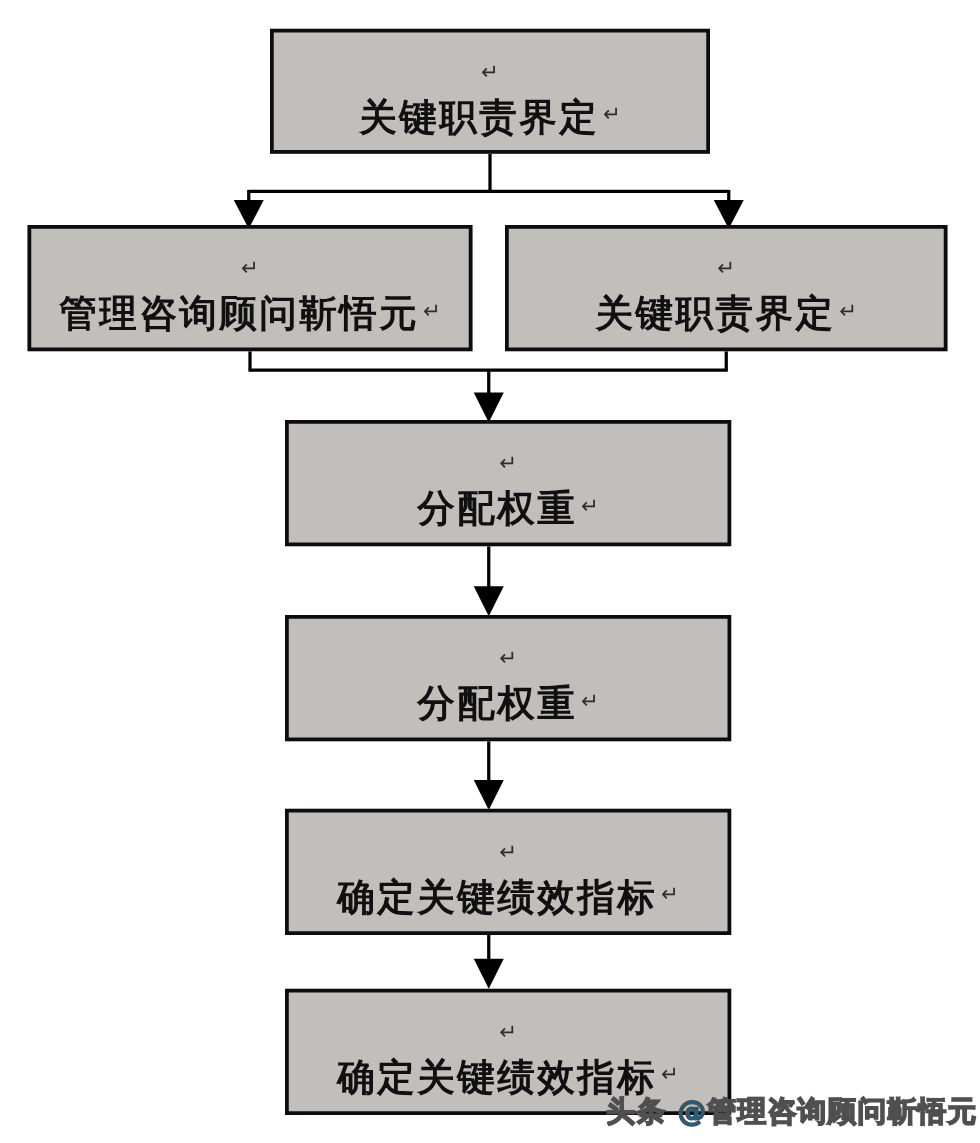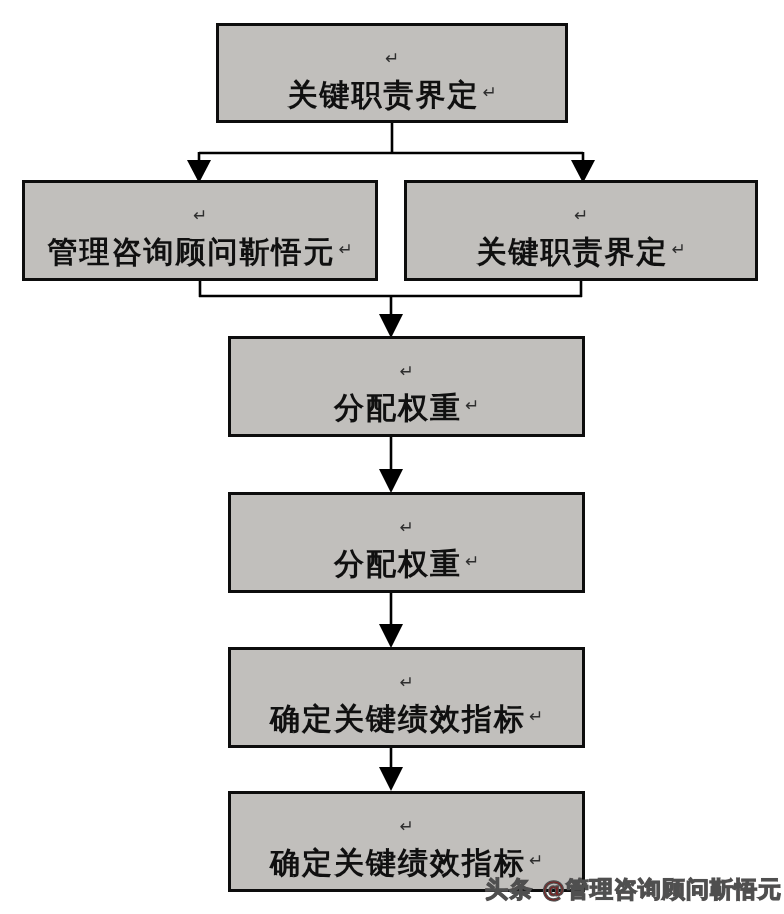--- a/index.html
+++ b/index.html
@@ -44,21 +44,21 @@
   #n4 { left:228px; top:336px; width:357px; height:101px; }
   #n5 { left:228px; top:492px; width:357px; height:101px; }
   #n6 { left:228px; top:647px; width:357px; height:101px; }
   #n7 { left:228px; top:791px; width:357px; height:101px; }
   .watermark {
     position:absolute;
     right:2px; bottom:9px;
     z-index:3;
     font-size:23px; font-weight:700;
     letter-spacing:1px; white-space:nowrap;
-    color:#7f1d1d;
+    color:#0369a1;
     -webkit-text-stroke:1.2px #4f4f4f;
     text-shadow:0 0 1px #5a5a5a;
   }
 </style>
 </head>
 <body>
 
 <div class="canvas">
 
   <svg class="connector-layer" viewBox="0 0 784 914" xmlns="http://www.w3.org/2000/svg">

